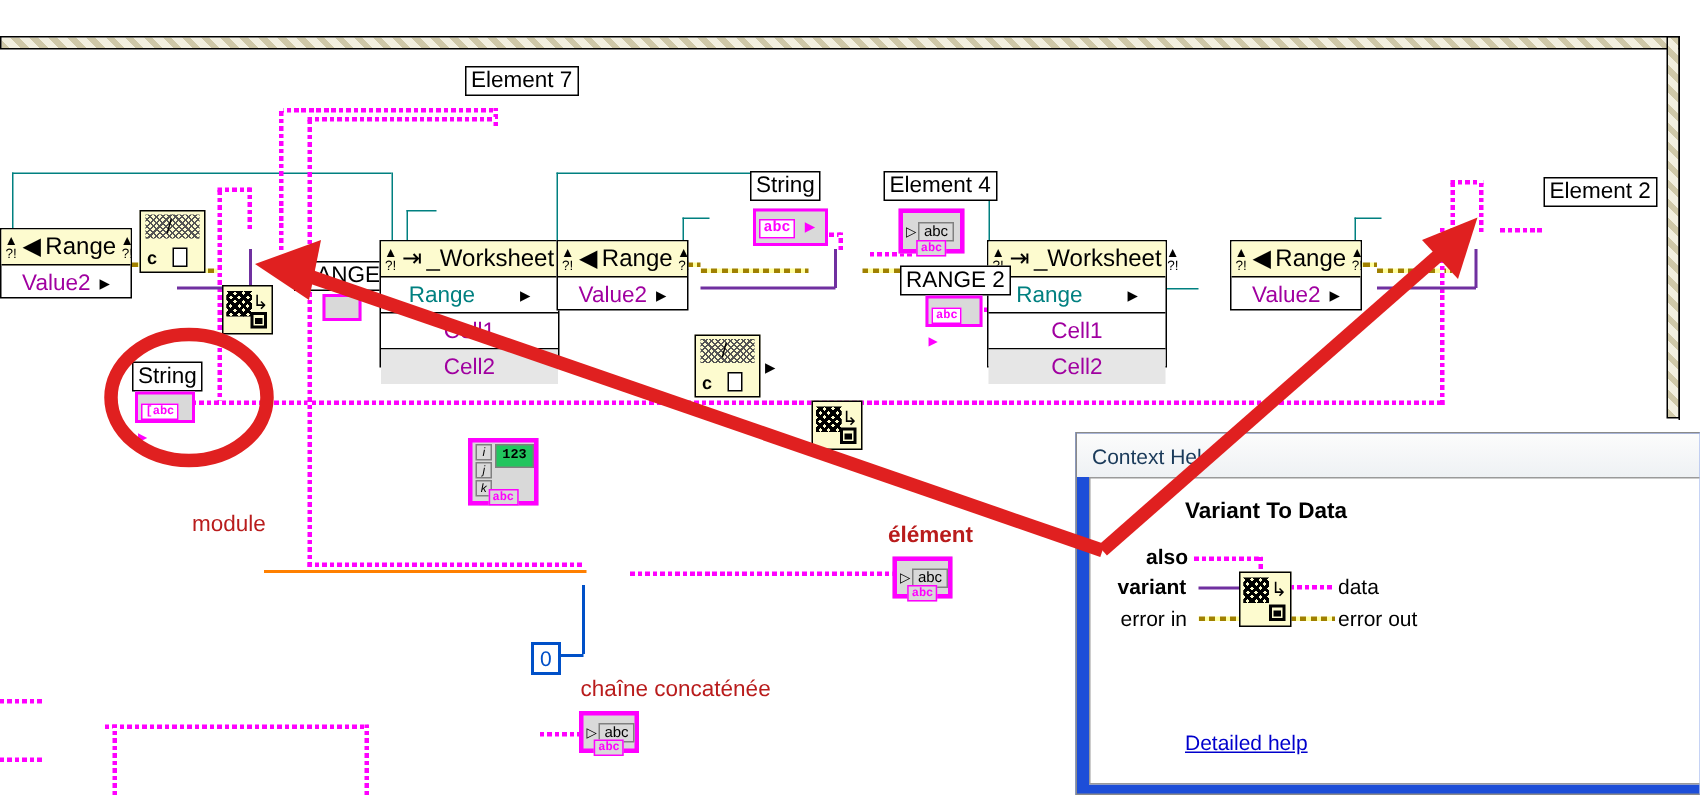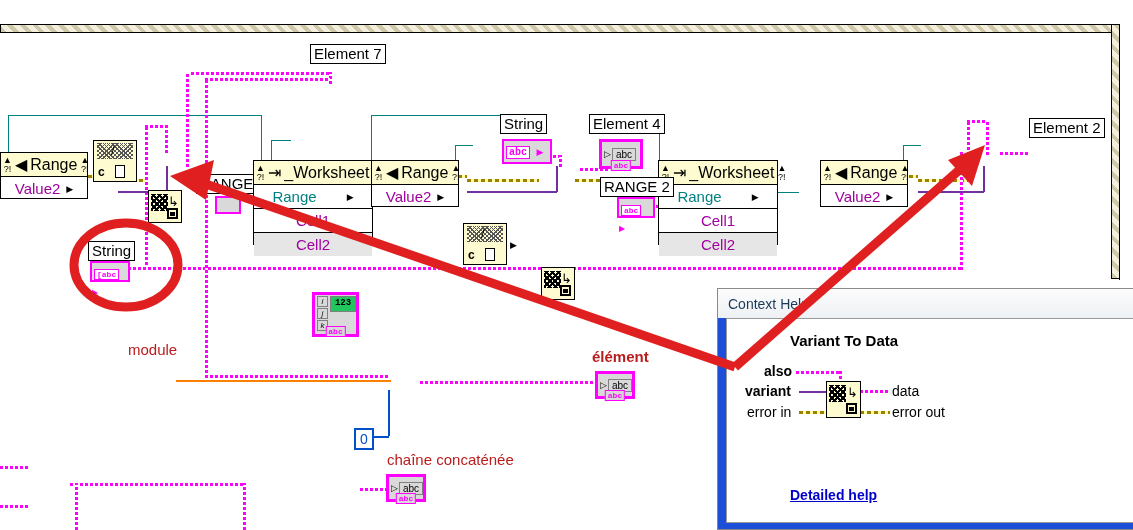--- a/index.html
+++ b/index.html
@@ -166,21 +166,21 @@
   .ch-title{
     position:absolute;left:63px;top:13px;font-size:15px;font-weight:bold;color:#000;
   }
   .ch-term{position:absolute;font-size:14px;color:#000;}
   .ch-term.bold{font-weight:bold;}
   .ch-desc{
     position:absolute;left:6px;top:100px;width:420px;font-size:14.5px;
     line-height:20px;color:#000;
   }
   .ch-link{
-    position:absolute;left:63px;top:168px;font-size:14px;font-weight:bold;
+    position:absolute;left:63px;top:168px;font-size:14px;font-weight:normal;
     color:#0000cc;text-decoration:underline;cursor:pointer;
   }
   .ch-wire-h{position:absolute;height:3px;}
   .ch-wire-mag{
     background-image:repeating-linear-gradient(90deg,#ff00ff 0 3px,#fff 3px 5px);
   }
   .ch-wire-err{
     background-image:repeating-linear-gradient(90deg,#a08000 0 4px,#ffffa0 4px 7px);
   }
   .ch-wire-pur{background:#7030a0;}

